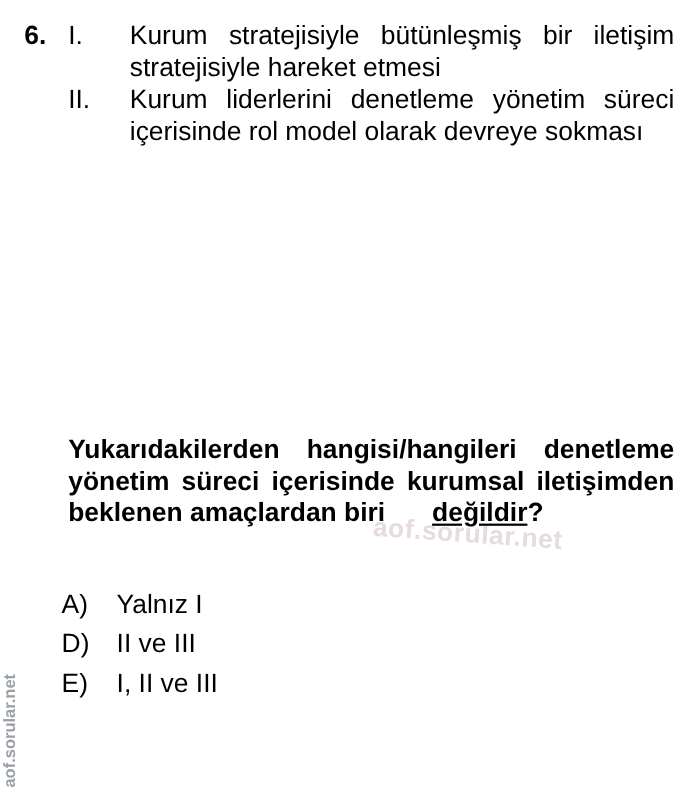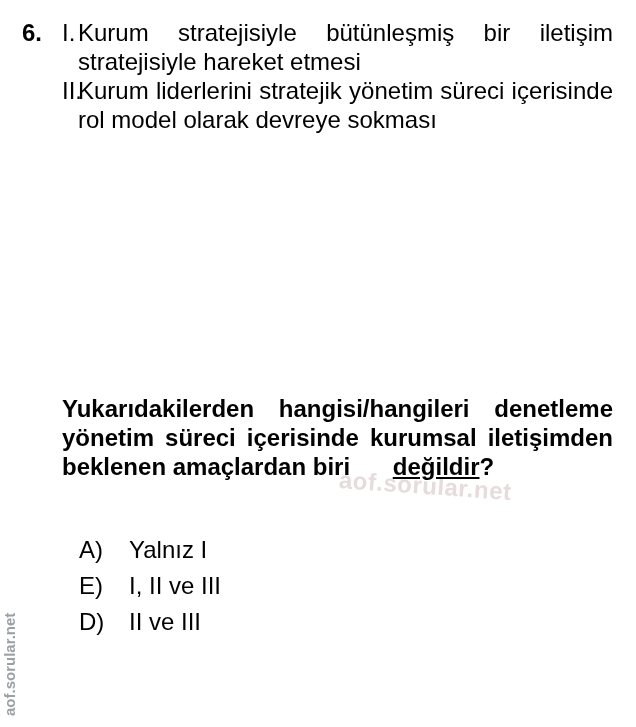--- a/index.html
+++ b/index.html
@@ -34,40 +34,40 @@
       font-size: 24px;
       line-height: 29px;
     }
     .item .numeral {
       position: absolute;
       left: 0;
       top: 0;
     }
     .item .text {
       display: block;
-      margin-left: 16px;
+      margin-left: 56px;
       text-align: justify;
     }
     .stem {
       position: absolute;
       left: 62px;
       top: 394px;
       width: 551px;
       font-size: 24px;
       font-weight: bold;
       line-height: 29px;
       text-align: justify;
     }
     .stem .neg {
       text-decoration: underline;
       margin-left: 36px;
     }
     .options {
       position: absolute;
-      left: 79px;
+      left: 56px;
       top: 532px;
     }
     .option {
       height: 36px;
       font-size: 24px;
       line-height: 36px;
       white-space: nowrap;
     }
     .option .letter {
       display: inline-block;
@@ -107,29 +107,29 @@
 
 <div class="qnum">6.</div>
 
 <div class="items">
   <div class="item">
     <span class="numeral">I.</span>
     <span class="text">Kurum stratejisiyle bütünleşmiş bir iletişim stratejisiyle hareket etmesi</span>
   </div>
   <div class="item">
     <span class="numeral">II.</span>
-    <span class="text">Kurum liderlerini stratejik yönetim süreci içerisinde rol model olarak devreye sokması</span>
+    <span class="text">Kurum liderlerini denetleme yönetim süreci içerisinde rol model olarak devreye sokması</span>
   </div>
 </div>
 
 <div class="stem"><span>Yukarıdakilerden hangisi/hangileri denetleme yönetim süreci içerisinde kurumsal iletişimden beklenen amaçlardan biri</span> <span class="neg">değildir</span><span>?</span></div>
 
 <div class="options">
   <div class="option">
     <span class="letter">A)</span><span>Yalnız I</span>
   </div>
   <div class="option">
-    <span class="letter">E)</span><span>I, II ve III</span>
+    <span class="letter">D)</span><span>II ve III</span>
   </div>
   <div class="option">
-    <span class="letter">D)</span><span>II ve III</span>
+    <span class="letter">E)</span><span>I, II ve III</span>
   </div>
 </div>
 
 </body></html>

